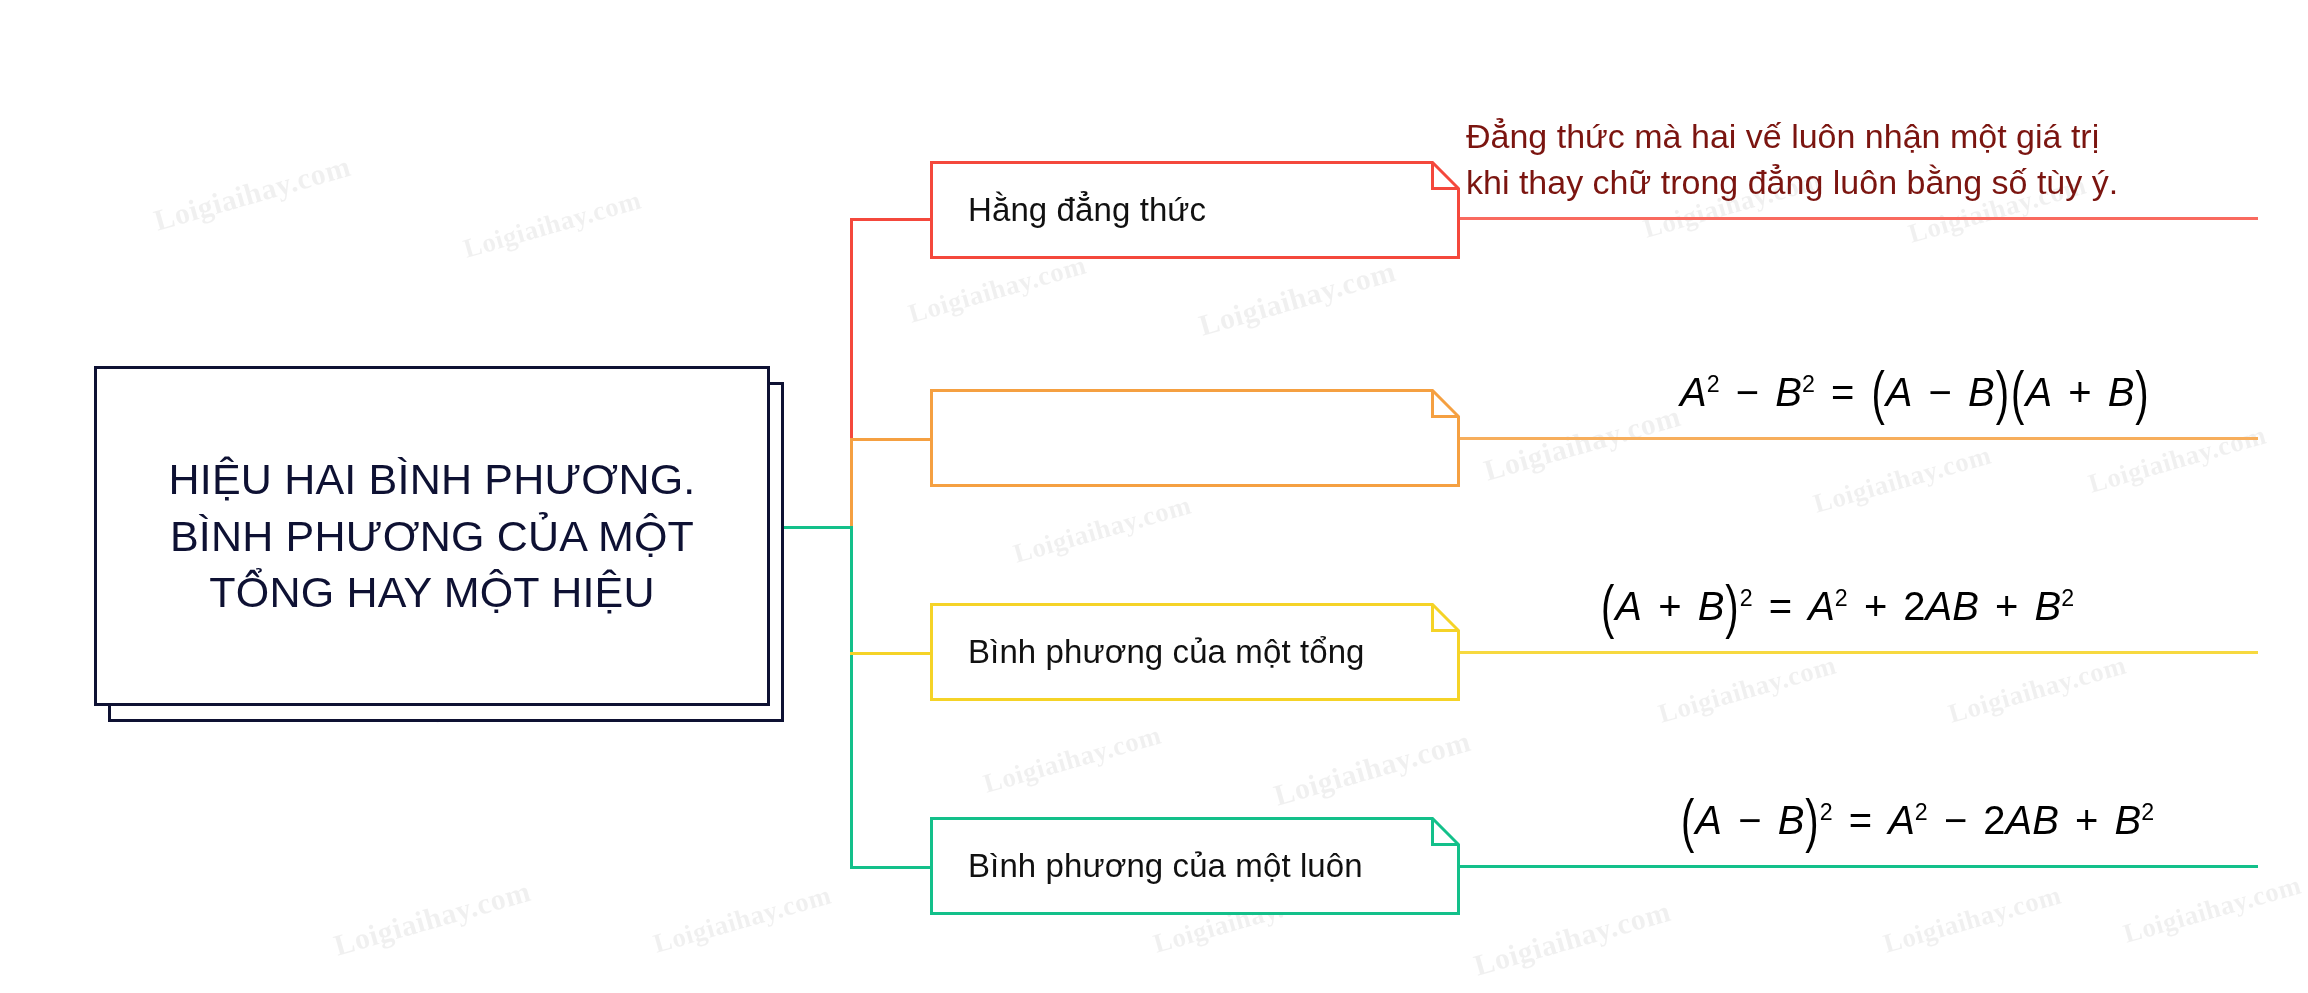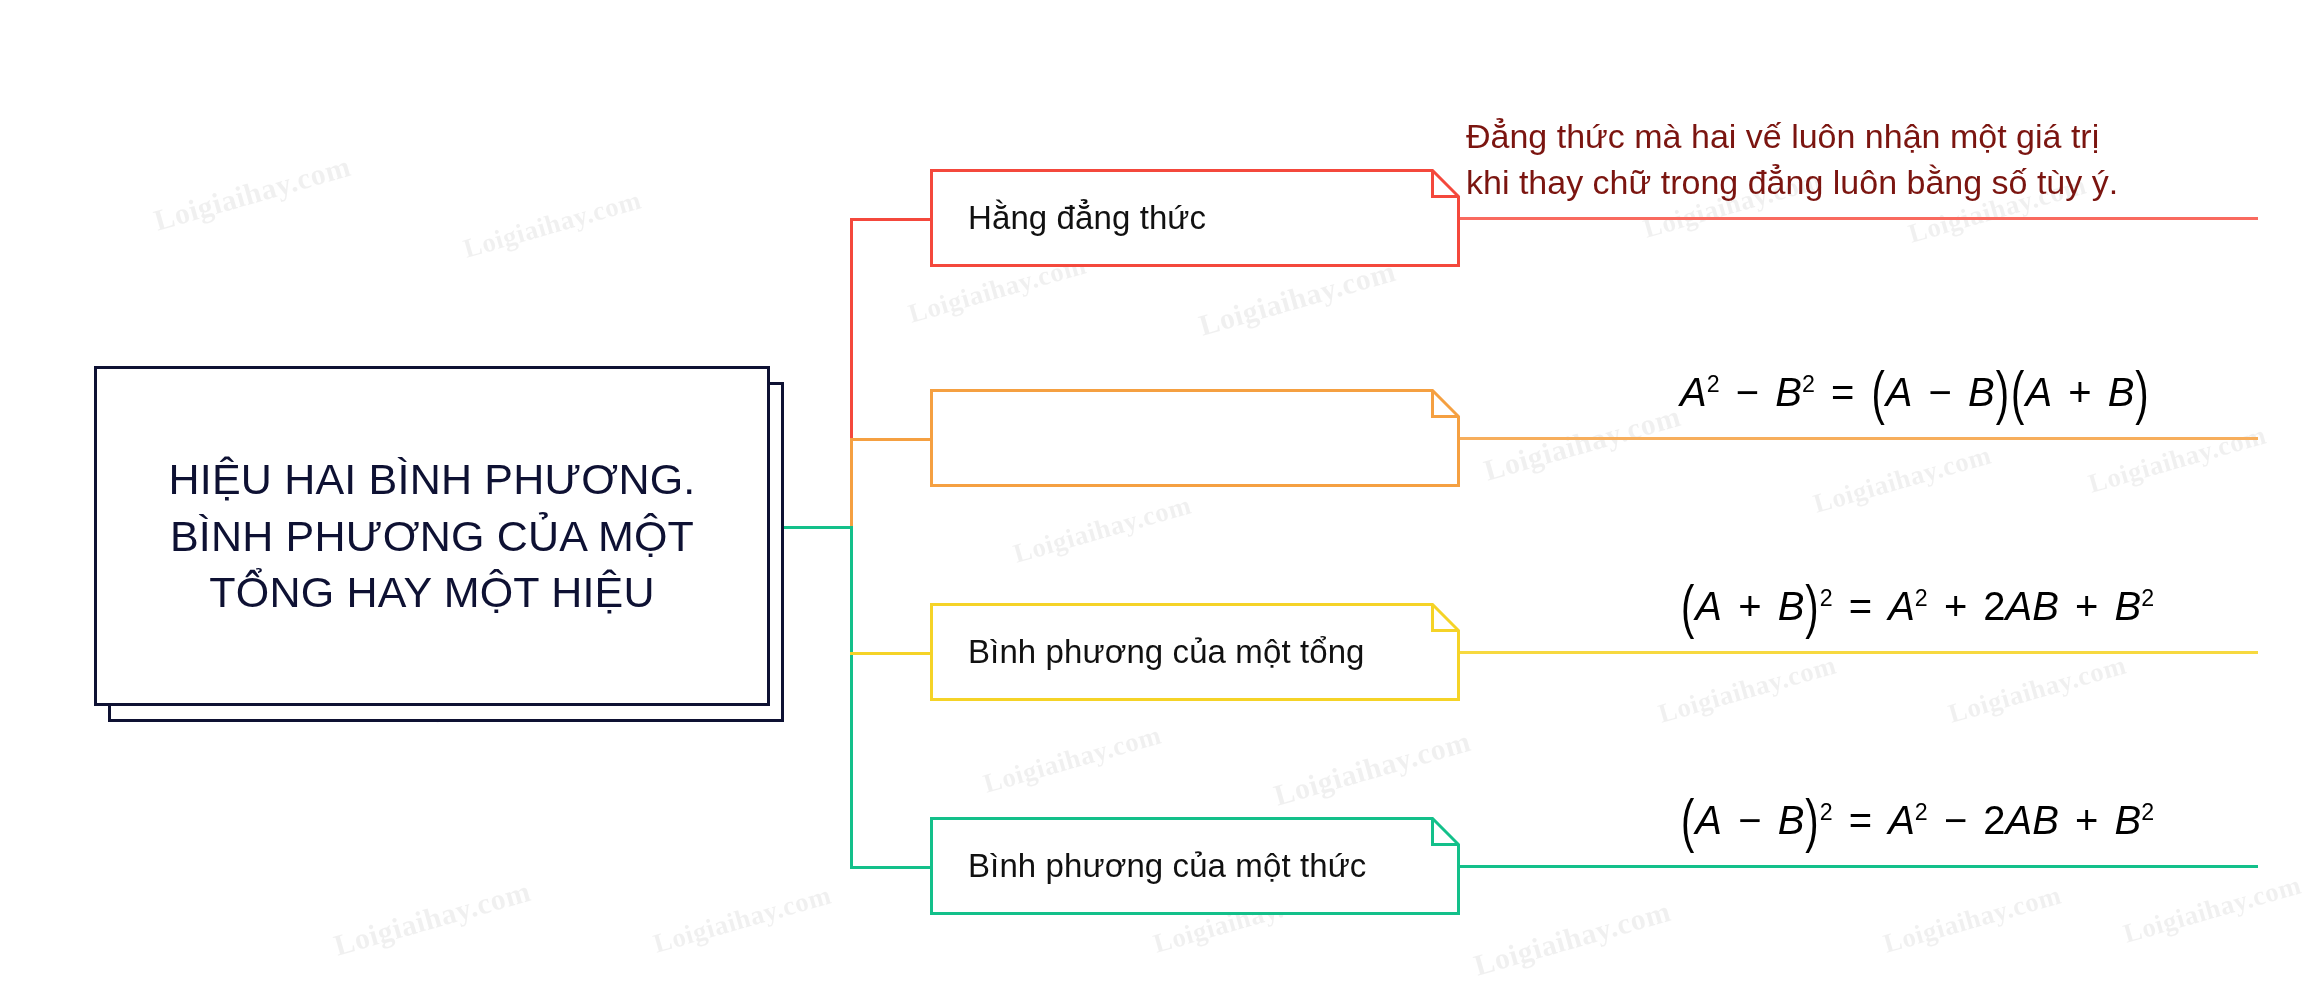--- a/index.html
+++ b/index.html
@@ -177,21 +177,21 @@
 
   <div class="line vline" style="color:#F5A041; left:850px; top:438px; height:92px;"></div>
   <div class="line hline" style="color:#F5A041; left:850px; top:438px; width:80px;"></div>
 
   <div class="line vline" style="color:#13C08A; left:850px; top:526px; height:343px;"></div>
   <div class="line hline" style="color:#13C08A; left:850px; top:866px; width:80px;"></div>
 
   <div class="line hline" style="color:#F5D327; left:850px; top:652px; width:80px;"></div>
 
   <div id="branches">
-      <div class="branch-box" style="left: 930px; top: 169px; padding-left: 36px;">
+      <div class="branch-box" style="left: 930px; top: 161px; padding-left: 36px;">
         <svg class="bb-border" viewBox="0 0 530 98" preserveAspectRatio="none">
           <path d="M1.5,1.5 H502.5 L528.5,27.5 V96.5 H1.5 Z" fill="#ffffff" stroke="#F4483C" stroke-width="3"></path>
           <path d="M502.5,1.5 V27.5 H528.5" fill="none" stroke="#F4483C" stroke-width="3"></path>
         </svg>
         <span class="bb-label">Hằng đẳng thức</span>
       </div>
       <div class="line hline" style="color: rgb(249, 106, 95); left: 1460px; top: 217px; width: 798px;"></div>
       <div class="note-text" style="color: rgb(123, 21, 16); left: 1466px; top: 114px;">
         <div>Đẳng thức mà hai vế luôn nhận một giá trị</div>
         <div>khi thay chữ trong đẳng luôn bằng số tùy ý.</div>
@@ -205,25 +205,25 @@
       <div class="line hline" style="color: rgb(247, 174, 92); left: 1460px; top: 437px; width: 798px;"></div>
       <div class="formula" style="left: 1680px; top: 370px;"><i>A</i><sup>2</sup> <span class="op">−</span> <i>B</i><sup>2</sup> <span class="op">=</span> <span class="par">(</span><i>A</i> <span class="op">−</span> <i>B</i><span class="par">)</span><span class="par">(</span><i>A</i> <span class="op">+</span> <i>B</i><span class="par">)</span></div>
       <div class="branch-box" style="left: 930px; top: 603px; border-radius: 25px;">
         <svg class="bb-border" viewBox="0 0 530 98" preserveAspectRatio="none">
           <path d="M1.5,1.5 H502.5 L528.5,27.5 V96.5 H1.5 Z" fill="#ffffff" stroke="#F5D327" stroke-width="3"></path>
           <path d="M502.5,1.5 V27.5 H528.5" fill="none" stroke="#F5D327" stroke-width="3"></path>
         </svg>
         <span class="bb-label">Bình phương của một tổng</span>
       </div>
       <div class="line hline" style="color: rgb(247, 217, 63); left: 1460px; top: 651px; width: 798px;"></div>
-      <div class="formula" style="left: 1680px; top: 584px;"><span class="par">(</span><i>A</i> <span class="op">+</span> <i>B</i><span class="par">)</span><sup>2</sup> <span class="op">=</span> <i>A</i><sup>2</sup> <span class="op">+</span> <span style="font-style:normal">2</span><i>A</i><i>B</i> <span class="op">+</span> <i>B</i><sup>2</sup></div>
+      <div class="formula" style="left: 1600px; top: 584px;"><span class="par">(</span><i>A</i> <span class="op">+</span> <i>B</i><span class="par">)</span><sup>2</sup> <span class="op">=</span> <i>A</i><sup>2</sup> <span class="op">+</span> <span style="font-style:normal">2</span><i>A</i><i>B</i> <span class="op">+</span> <i>B</i><sup>2</sup></div>
       <div class="branch-box" style="left: 930px; top: 817px;">
         <svg class="bb-border" viewBox="0 0 530 98" preserveAspectRatio="none">
           <path d="M1.5,1.5 H502.5 L528.5,27.5 V96.5 H1.5 Z" fill="#ffffff" stroke="#13C08A" stroke-width="3"></path>
           <path d="M502.5,1.5 V27.5 H528.5" fill="none" stroke="#13C08A" stroke-width="3"></path>
         </svg>
-        <span class="bb-label">Bình phương của một thức</span>
+        <span class="bb-label">Bình phương của một luôn</span>
       </div>
       <div class="line hline" style="color: rgb(19, 192, 138); left: 1460px; top: 865px; width: 798px;"></div>
       <div class="formula" style="left: 1680px; top: 798px;"><span class="par">(</span><i>A</i> <span class="op">−</span> <i>B</i><span class="par">)</span><sup>2</sup> <span class="op">=</span> <i>A</i><sup>2</sup> <span class="op">−</span> <span style="font-style:normal">2</span><i>A</i><i>B</i> <span class="op">+</span> <i>B</i><sup>2</sup></div>
     </div>
 
 </div>
 
 </body></html>

